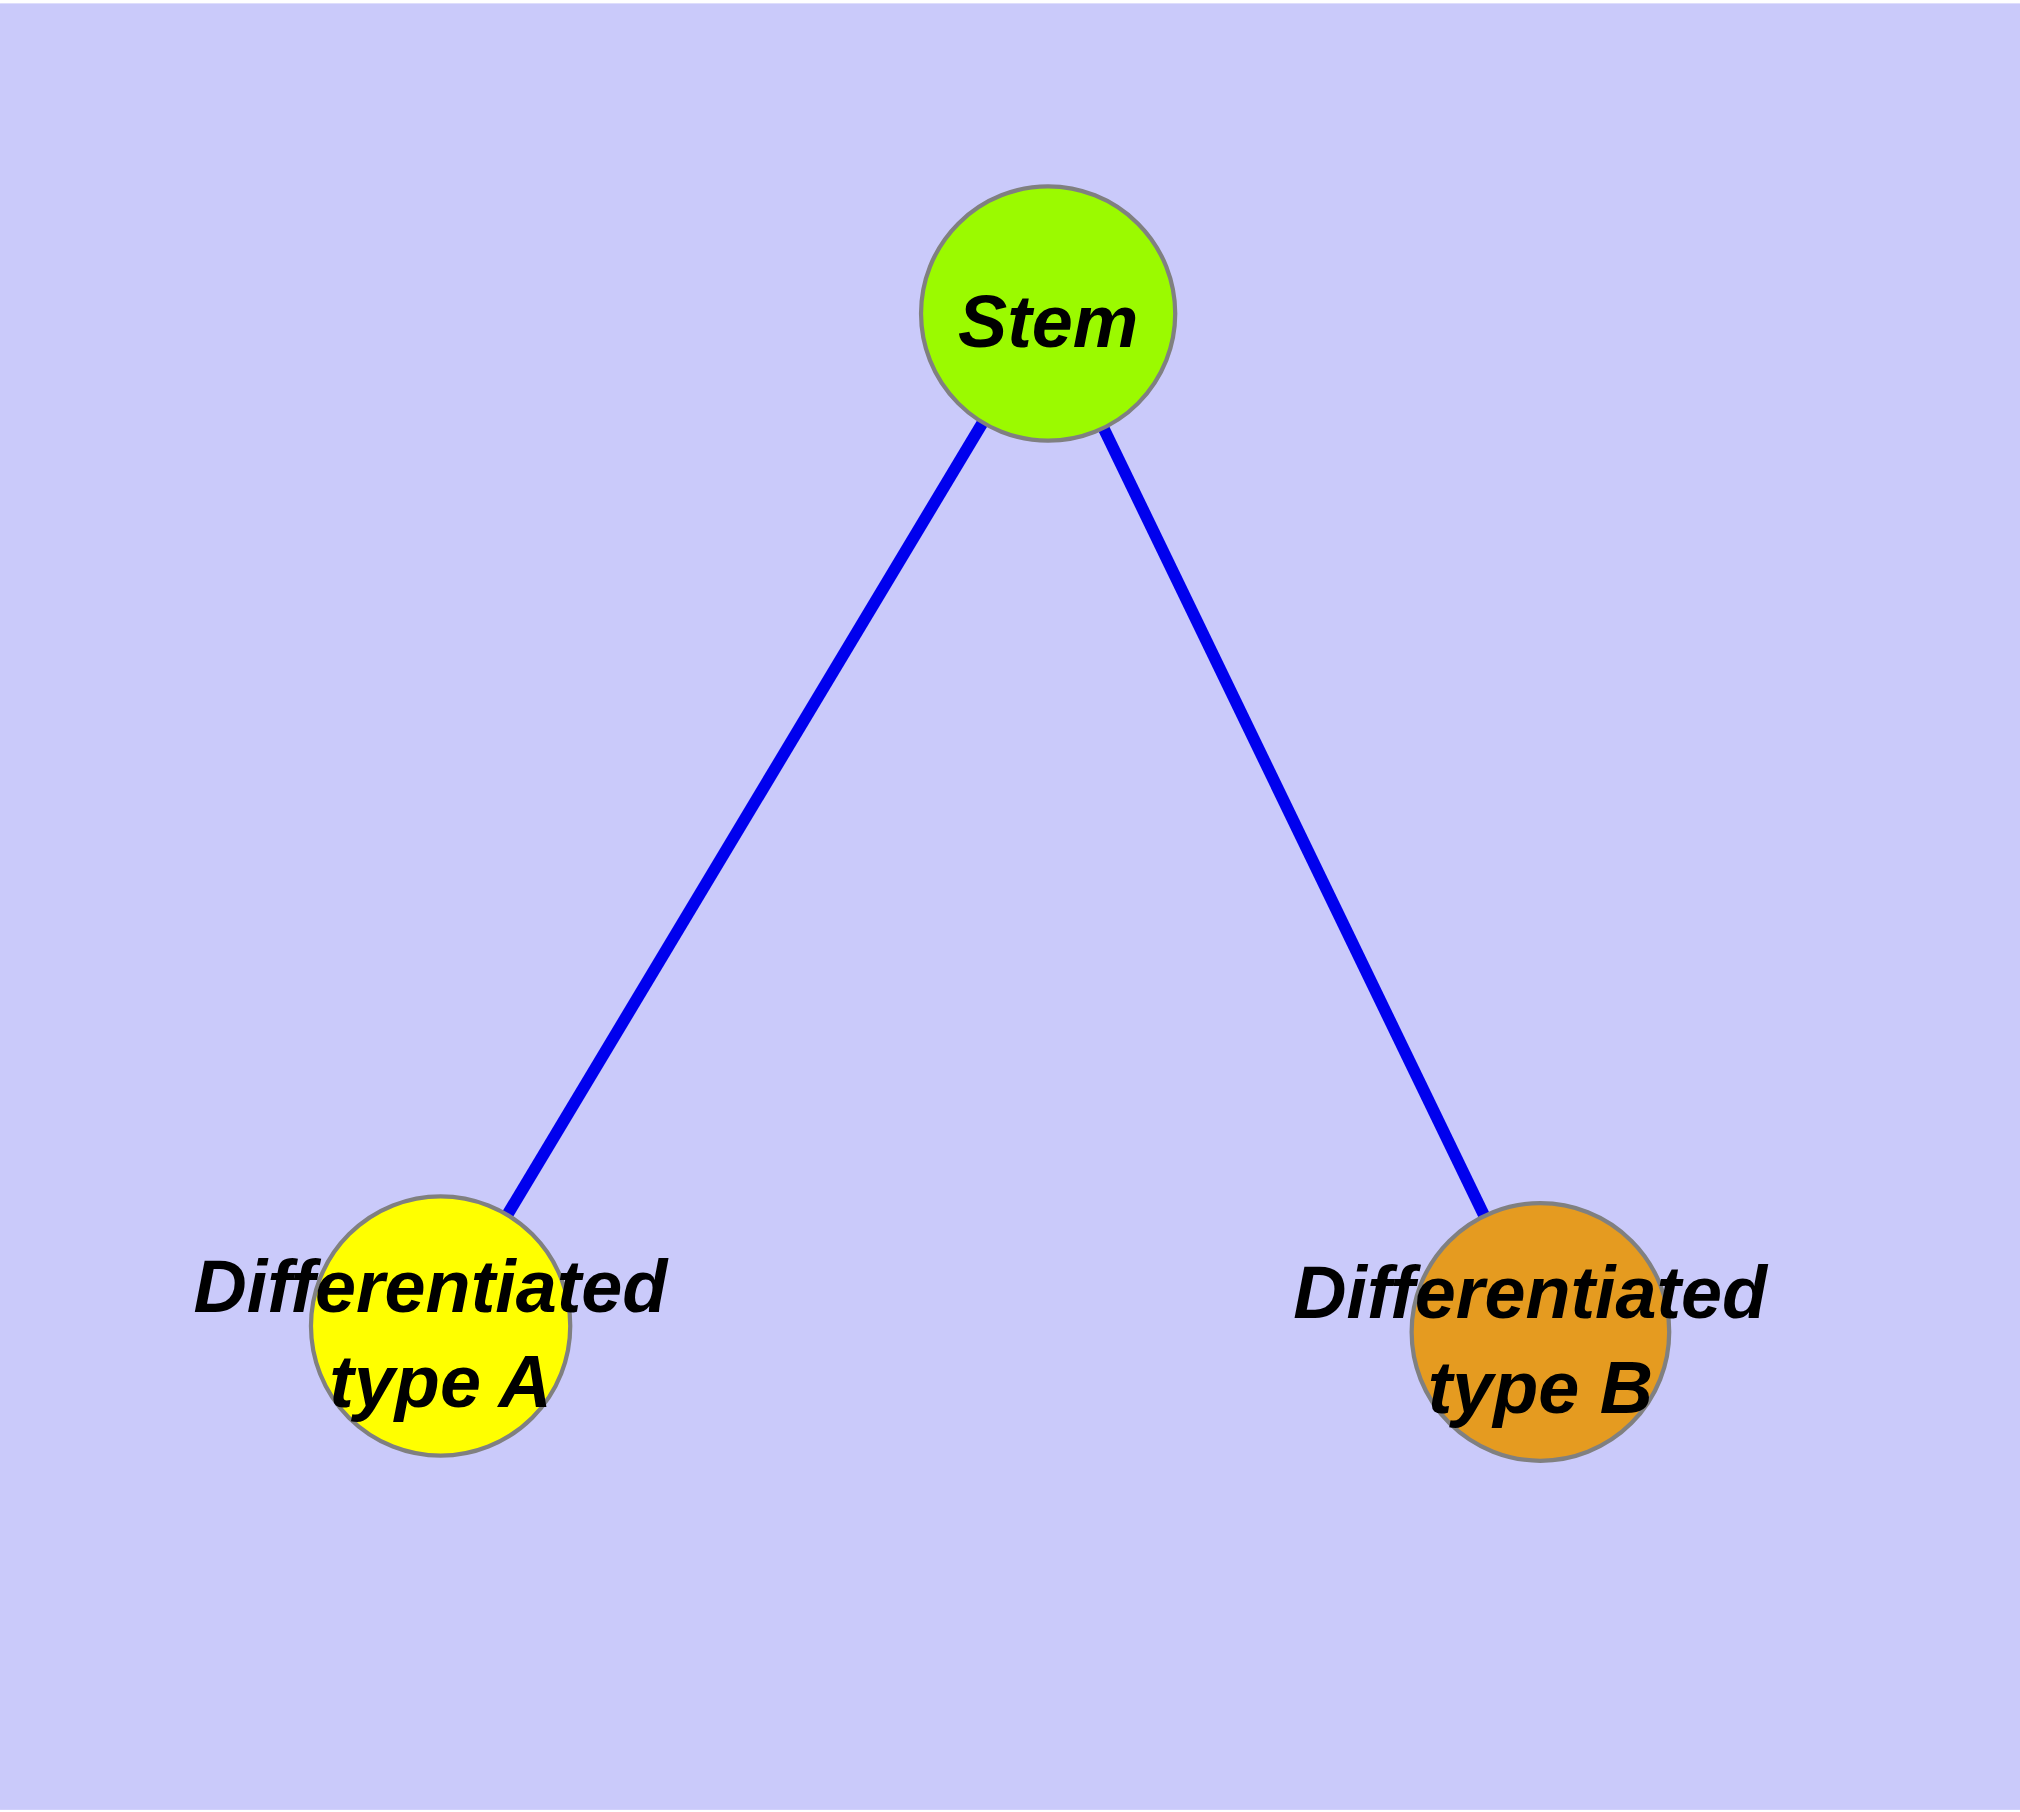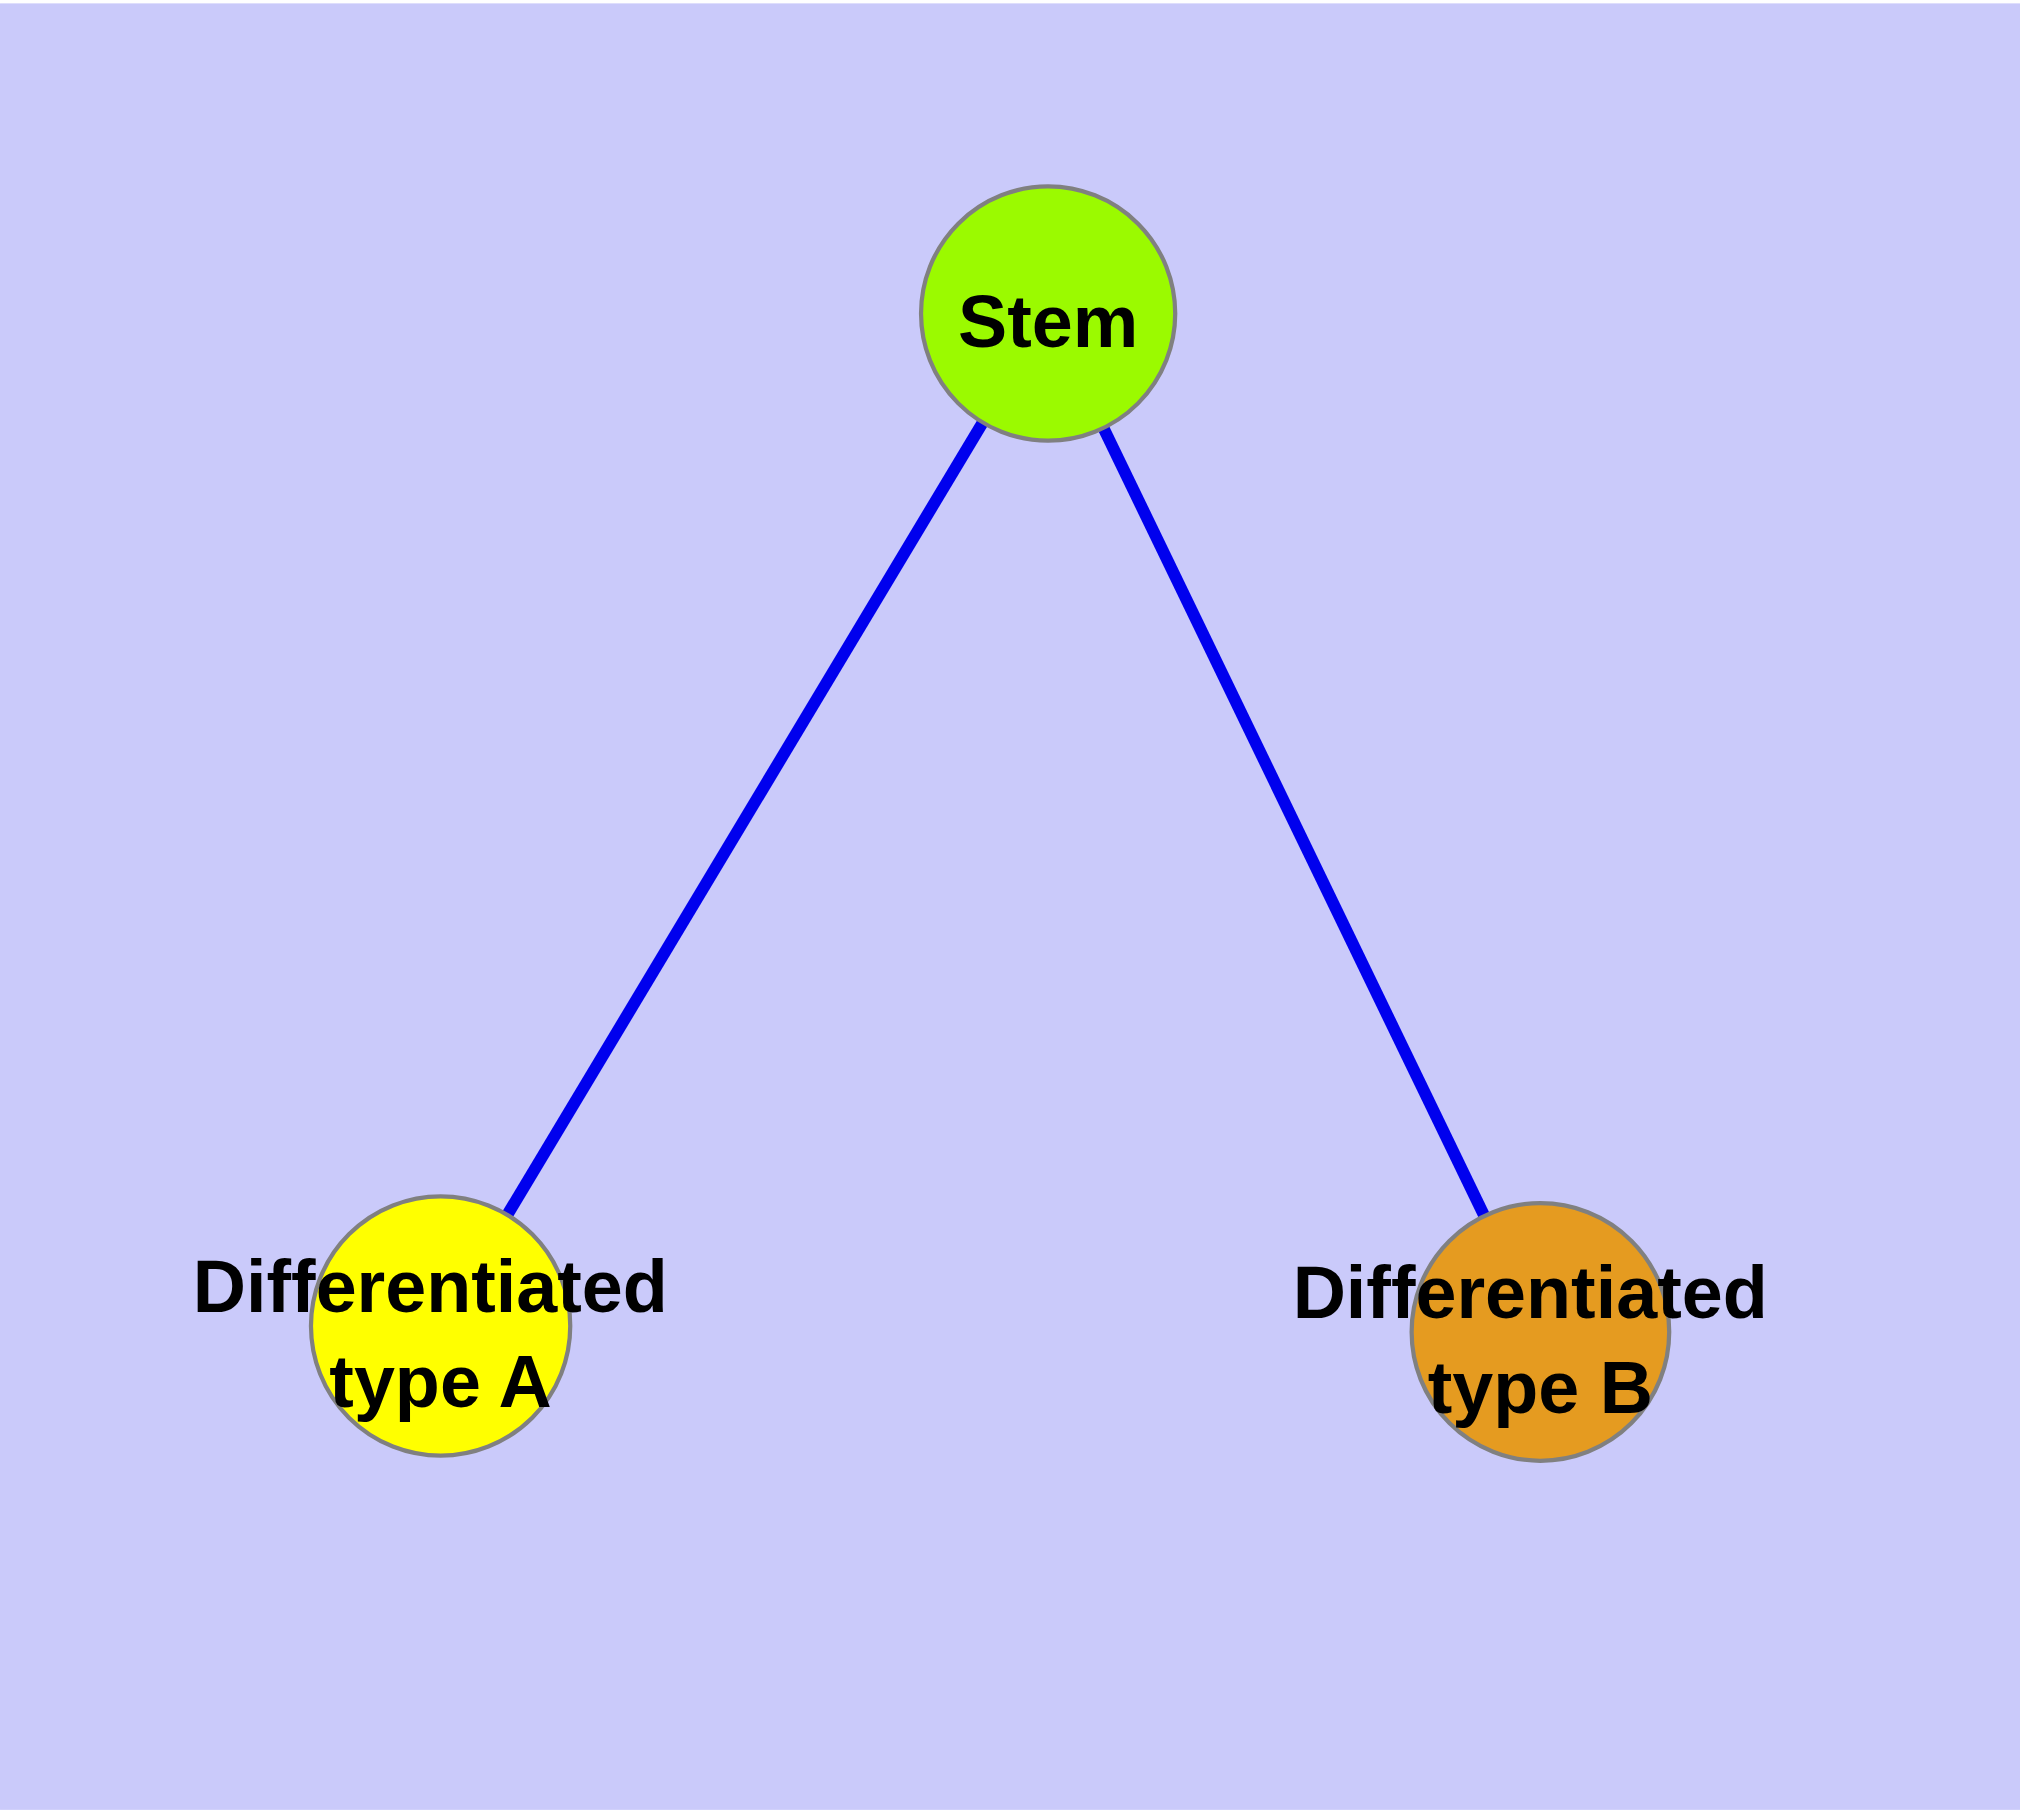--- a/index.html
+++ b/index.html
@@ -2,20 +2,21 @@
 <html style="font-size:13.6px"><head>
 <meta charset="utf-8">
 <style>
   html, body {
     margin: 0;
     padding: 0;
     background: #ffffff;
   }
   .diagram-wrap {
     width: 100%;
+    font-style: italic;
   }
   svg {
     display: block;
     width: 100%;
     height: auto;
   }
   .node-label {
     font-family: "Liberation Sans", sans-serif;
     font-weight: bold;
     font-size: 87px;

